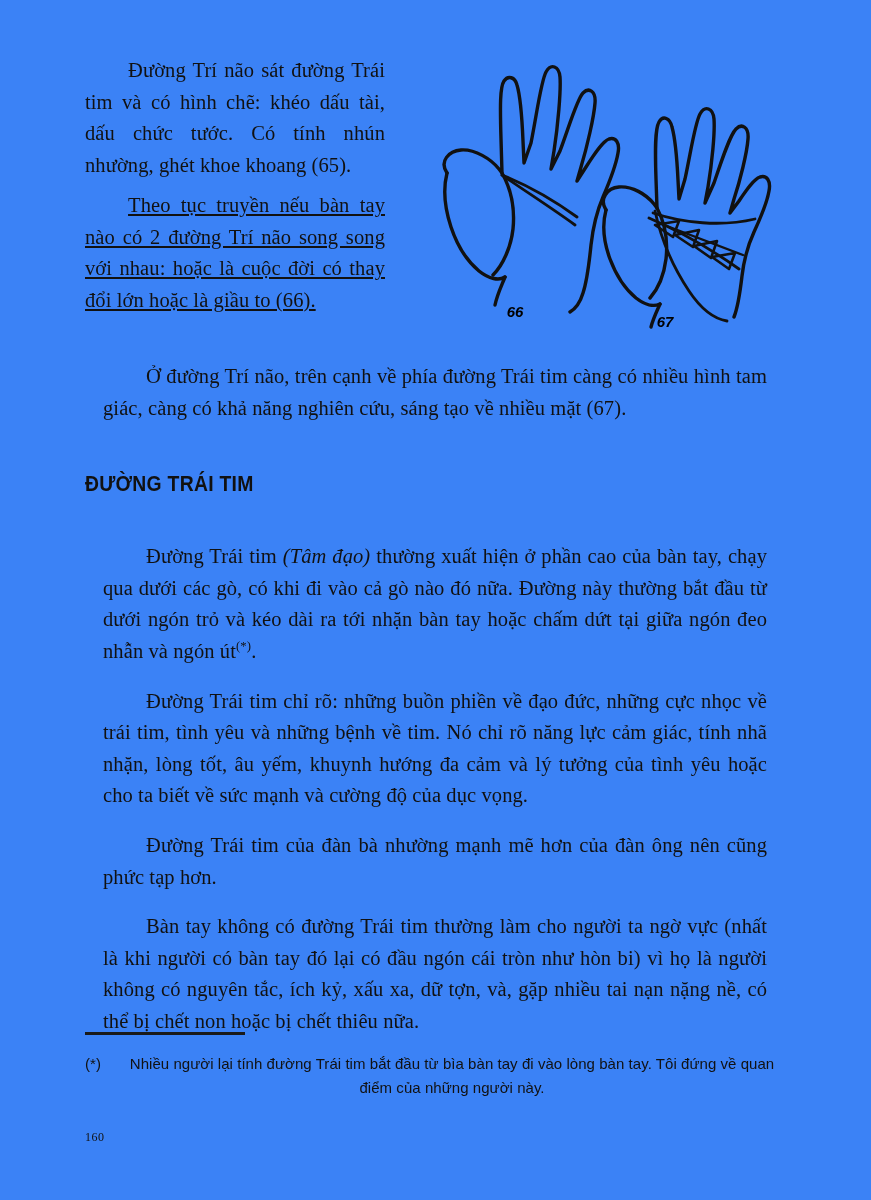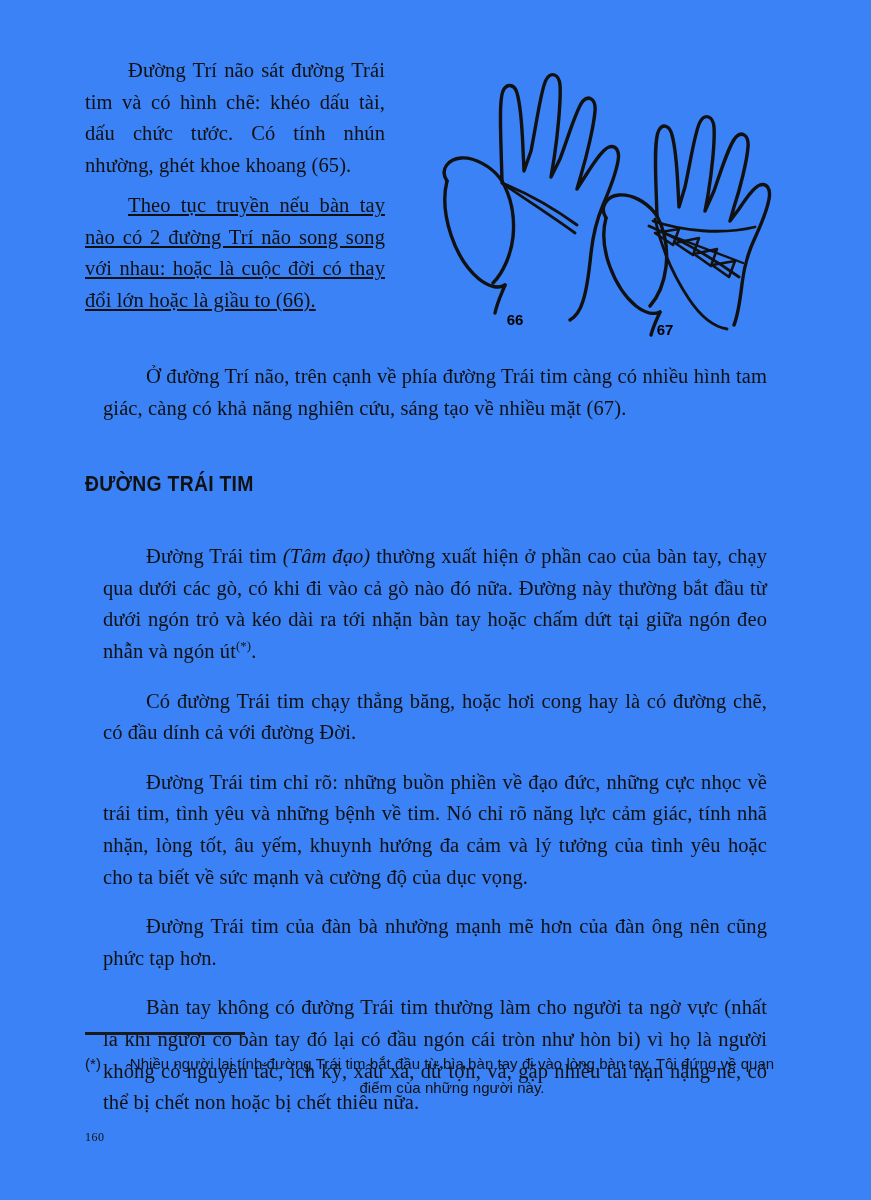--- a/index.html
+++ b/index.html
@@ -47,23 +47,24 @@
     text-indent: 2.1em;
   }
   .col-text p + p {
     margin-top: 9px;
     text-decoration: underline;
   }
 
   .figure-wrap {
     position: absolute;
     left: 318px;
-    top: 8px;
+    top: 0px;
     width: 382px;
     height: 275px;
+    font-style: italic;
   }
   .figure-wrap svg {
     display: block;
   }
 
   
   .body-col {
     position: absolute;
     left: 85px;
     top: 343px;
@@ -272,21 +273,20 @@
     <div class="gap-before-head"></div>
 
     <div class="section-head">ĐƯỜNG TRÁI TIM</div>
 
     <div class="gap-after-head"></div>
 
     <p class="para">
       <span>Đường Trái tim </span><span class="it">(Tâm đạo)</span><span> thường xuất hiện ở phần cao của bàn tay, chạy qua dưới các gò, có khi đi vào cả gò nào đó nữa. Đường này thường bắt đầu từ dưới ngón trỏ và kéo dài ra tới nhặn bàn tay hoặc chấm dứt tại giữa ngón đeo nhẫn và ngón út</span><span class="sup">(*)</span><span>.</span>
     </p>
 
-    <p class="para">Có đường Trái tim chạy thẳng băng, hoặc hơi cong hay là có đường chẽ, có đầu dính cả với đường Đời.</p>
 
     <p class="para">Đường Trái tim chỉ rõ: những buồn phiền về đạo đức, những cực nhọc về trái tim, tình yêu và những bệnh về tim. Nó chỉ rõ năng lực cảm giác, tính nhã nhặn, lòng tốt, âu yếm, khuynh hướng đa cảm và lý tưởng của tình yêu hoặc cho ta biết về sức mạnh và cường độ của dục vọng.</p>
 
     <p class="para">Đường Trái tim của đàn bà nhường mạnh mẽ hơn của đàn ông nên cũng phức tạp hơn.</p>
 
     <p class="para">Bàn tay không có đường Trái tim thường làm cho người ta ngờ vực (nhất là khi người có bàn tay đó lại có đầu ngón cái tròn như hòn bi) vì họ là người không có nguyên tắc, ích kỷ, xấu xa, dữ tợn, và, gặp nhiều tai nạn nặng nề, có thể bị chết non hoặc bị chết thiêu nữa.</p>
   </div>
 
   <div class="footnote-zone">
     <div class="footnote-rule"></div>

